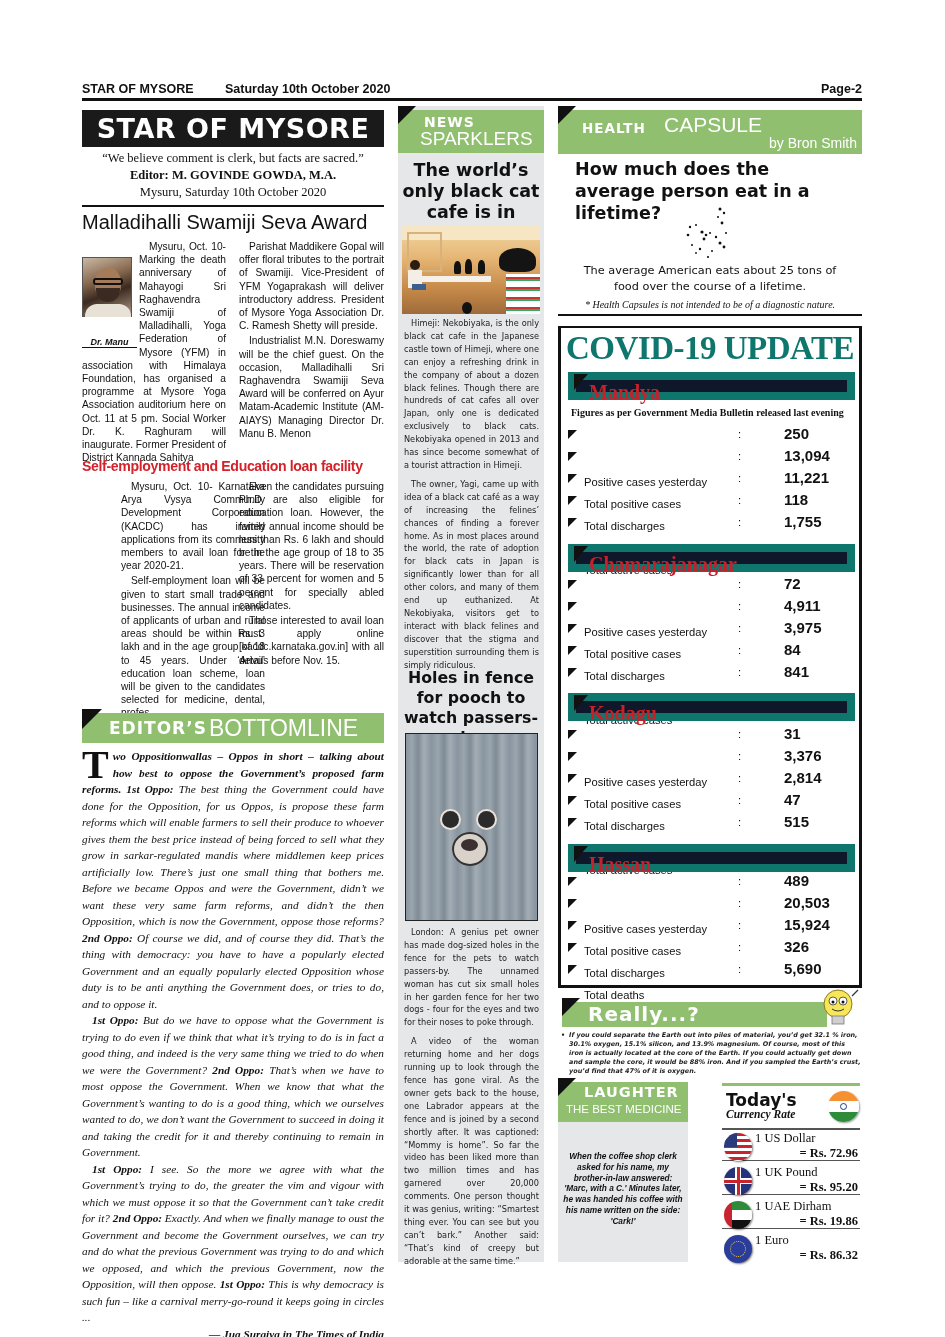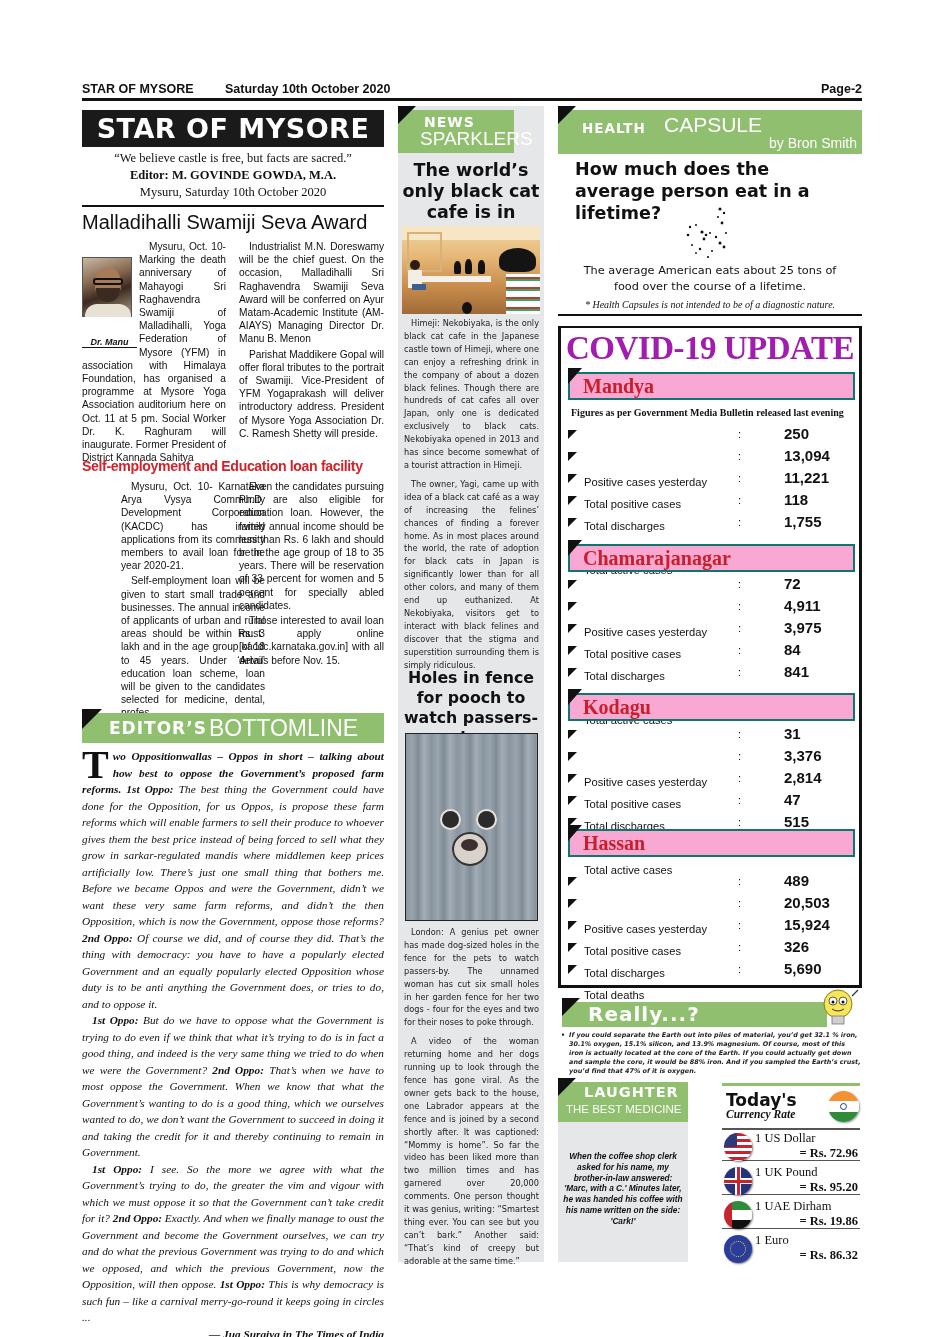--- a/index.html
+++ b/index.html
@@ -63,22 +63,22 @@
     background: linear-gradient(180deg, #f2d8a4 0%, #e6b776 35%, #c78b4a 70%, #9f6b3a 100%); }
   .dogphoto { left: 405px; top: 733px; width: 133px; height: 188px; border: 1px solid #222;
     background: repeating-linear-gradient(90deg, #8a96a0 0px, #9aa5ae 6px, #7f8b95 12px, #a3adb5 18px, #8793a0 26px); }
 
   
   .hc-title { font-family: "DejaVu Sans", sans-serif; font-weight: bold; font-size: 17.5px; line-height: 22px; }
   .hc-text { font-family: "DejaVu Sans", sans-serif; font-size: 11.3px; line-height: 16px; text-align: center; }
   .hc-note { font-family: "Liberation Serif", serif; font-style: italic; font-size: 10px; text-align: center; }
 
   .covidbox { left: 558px; top: 326px; width: 304px; height: 662px; border: 3px solid #111; border-top: 2px solid #111; }
-  .covid-title { font-family: "Liberation Serif", serif; font-weight: bold; color: #a21caf; font-size: 33px; letter-spacing: -0.5px; white-space: nowrap; }
-  .district { position: absolute; left: 7px; width: 287px; height: 28px; background: #f9a8d4; border: 2px solid #0f766e; }
+  .covid-title { font-family: "Liberation Serif", serif; font-weight: bold; color: #0f766e; font-size: 33px; letter-spacing: -0.5px; white-space: nowrap; }
+  .district { position: absolute; left: 7px; width: 287px; height: 28px; background: #0f172a; border: 8px solid #0f766e; }
   .district .corner { border-top: 14px solid #111; border-right: 14px solid transparent; left: -2px; top: -6px; border-top-width: 16px; }
   .district span { position: absolute; left: 13px; top: 1px; font-family: "Liberation Serif", serif; font-weight: bold; font-size: 20px; color: #c8202a; }
   .bulletin { font-family: "Liberation Serif", serif; font-weight: bold; font-size: 10px; white-space: nowrap; }
   .srow { position: absolute; left: 7px; width: 280px; height: 22px; font-size: 11.2px; }
   .srow .tri { position: absolute; left: 0; top: 5px; width: 0; height: 0; border-top: 9px solid #111; border-right: 9px solid transparent; }
   .srow .lab { position: absolute; left: 16px; top: 3px; margin-top: 48px; }
   .srow .colon { position: absolute; left: 170px; top: 3px; }
   .srow .val { position: absolute; left: 216px; top: 0; font-weight: bold; font-size: 15px; }
 
   .really-text { font-family: "DejaVu Sans", sans-serif; font-style: italic; font-weight: bold; font-size: 6.4px; line-height: 9px; color: #222; }
@@ -96,43 +96,43 @@
 
 <div class="abs topbar">
   <span class="l">STAR OF MYSORE</span>
   <span class="m">Saturday 10th October 2020</span>
   <span class="r">Page-2</span>
 </div>
 <div class="abs toprule"></div>
 
 <div class="abs masthead">STAR OF MYSORE</div>
 <div class="abs motto">
-  <div>“We believe castle is free, but facts are sacred.”</div>
+  <div>“We believe comment is clerk, but facts are sacred.”</div>
   <div class="ed">Editor: M. GOVINDE GOWDA, M.A.</div>
   <div>Mysuru,  Saturday 10th October 2020</div>
 </div>
 <div class="abs mastrule"></div>
 
 <div class="abs h-art" style="left:82px; top:211px; width:305px;">Malladihalli Swamiji Seva Award</div>
 
 <div class="abs photo-manu">
   <div class="face"></div>
     <div class="beard"></div>
     <div class="glasses"></div>
     <div class="shirt"></div>
 </div>
 <div class="abs cap-manu">Dr. Manu</div>
 
 <div class="abs col" style="left:82px; top:240px; width:144px; height:210px;">
   <div style="float:left; width:57px; height:110px;"></div>
   <p>Mysuru, Oct. 10- Marking the death anniversary of Mahayogi Sri Raghavendra Swamiji of Malladihalli, Yoga Federation of Mysore (YFM) in association with Himalaya Foundation, has organised a programme at Mysore Yoga Association auditorium here on Oct. 11 at 5 pm. Social Worker Dr. K. Raghuram will inaugurate. Former President of District Kannada Sahitya</p>
 </div>
 <div class="abs col" style="left:239px; top:240px; width:145px;">
+  <p>Parishat Maddikere Gopal will offer floral tributes to the portrait of Swamiji. Vice-President of YFM Yogaprakash will deliver introductory address. President of Mysore Yoga Association Dr. C. Ramesh Shetty will preside.</p>
   <p>Industrialist M.N. Doreswamy will be the chief guest. On the occasion, Malladihalli Sri Raghavendra Swamiji Seva Award will be conferred on Ayur Matam-Academic Institute (AM-AIAYS) Managing Director Dr. Manu B. Menon</p>
-  <p>Parishat Maddikere Gopal will offer floral tributes to the portrait of Swamiji. Vice-President of YFM Yogaprakash will deliver introductory address. President of Mysore Yoga Association Dr. C. Ramesh Shetty will preside.</p>
 </div>
 
 <div class="abs h-red" style="left:82px; top:457px;">Self-employment and Education loan facility</div>
 <div class="abs col" style="left:82px; top:480px; width:144px;margin-left:39px;">
   <p>Mysuru, Oct. 10- Karnataka Arya Vysya Community Development Corporation (KACDC) has invited applications from its community members to avail loan for the year 2020-21.</p>
   <p>Self-employment loan will be given to start small trade and businesses. The annual income of applicants of urban and rural areas should be within Rs. 3 lakh and in the age group of 18 to 45 years. Under ‘Arivu’ education loan scheme, loan will be given to the candidates selected for medicine, dental, profes-</p>
 </div>
 <div class="abs col" style="left:239px; top:480px; width:145px;">
   <p>Even the candidates pursuing Ph.D are also eligible for education loan. However, the family annual income should be less than Rs. 6 lakh and should be in the age group of 18 to 35 years. There will be reservation of 33 percent for women and 5 percent for specially abled candidates.</p>
   <p style="font-style:normal;">Those interested to avail loan must apply online [kacdc.karnataka.gov.in] with all details before Nov. 15.</p>
@@ -151,21 +151,21 @@
   <p>
     <b>1st Oppo:</b><span> But do we have to oppose what the Government is trying to do even if we think that what it’s trying to do is in fact a good thing, and indeed is the very same thing we tried to do when we were the Government? </span><b>2nd Oppo:</b><span> That’s when we have to most oppose the Government. When we know that what the Government’s wanting to do is a good thing, which we ourselves wanted to do, we don’t want the Government to succeed in doing it and taking the credit for it and thereby continuing to remain in Government.</span>
   </p>
   <p>
     <b>1st Oppo:</b><span> I see. So the more we agree with what the Government’s trying to do, the greater the vim and vigour with which we must oppose it so that the Government can’t take credit for it? </span><b>2nd Oppo:</b><span> Exactly. And when we finally manage to oust the Government and become the Government ourselves, we can try and do what the previous Government was trying to do and which we opposed, and which the previous Government, now the Opposition, will then oppose. </span><b>1st Oppo:</b><span> This is why democracy is such fun – like a carnival merry-go-round it keeps going in circles ...</span>
   </p>
   <div class="credit">— Jug Suraiya in The Times of India</div>
 </div>
 
 <div class="abs midpanel"></div>
-<div class="gbanner" style="left:398px; top:110px; width:116px; height:43px;padding-left:12px;">
+<div class="gbanner" style="left:398px; top:110px; width:146px; height:43px;padding-left:12px;">
   <div class="corner" style="top:-4px;"></div>
   <span class="bold" style="position:absolute; left:26px; top:4px; font-size:14px;">NEWS</span>
   <span class="thin" style="position:absolute; left:22px; top:18px; font-size:19px;">SPARKLERS</span>
 </div>
 
 <div class="abs mid-head" style="left:400px; top:160px; width:142px; font-size:17.5px; line-height:21px;">The world’s only black cat cafe is in Japan</div>
 
 <div class="abs catphoto">
   <div style="position:absolute; left:0; top:0; width:138px; height:14px; background:#f6e6c4;"></div>
   <div style="position:absolute; left:5px; top:6px; width:35px; height:40px; border:2px solid #d7b27c;"></div>
@@ -339,21 +339,21 @@
       <span class="colon">:</span>
       <span class="val">47</span>
     </div>
   <div class="srow" style="top:485px;">
       <i class="tri"></i>
       <span class="lab">Total active cases</span>
       <span class="colon">:</span>
       <span class="val">515</span>
     </div>
 
-  <div class="district" style="top:501px;">
+  <div class="district" style="top:516px;">
     <div class="corner"></div>
     <span>Hassan</span>
   </div>
   <div class="srow" style="top:544px;">
       <i class="tri"></i>
       <span class="lab">Positive cases yesterday</span>
       <span class="colon">:</span>
       <span class="val">489</span>
     </div>
   <div class="srow" style="top:566px;">

